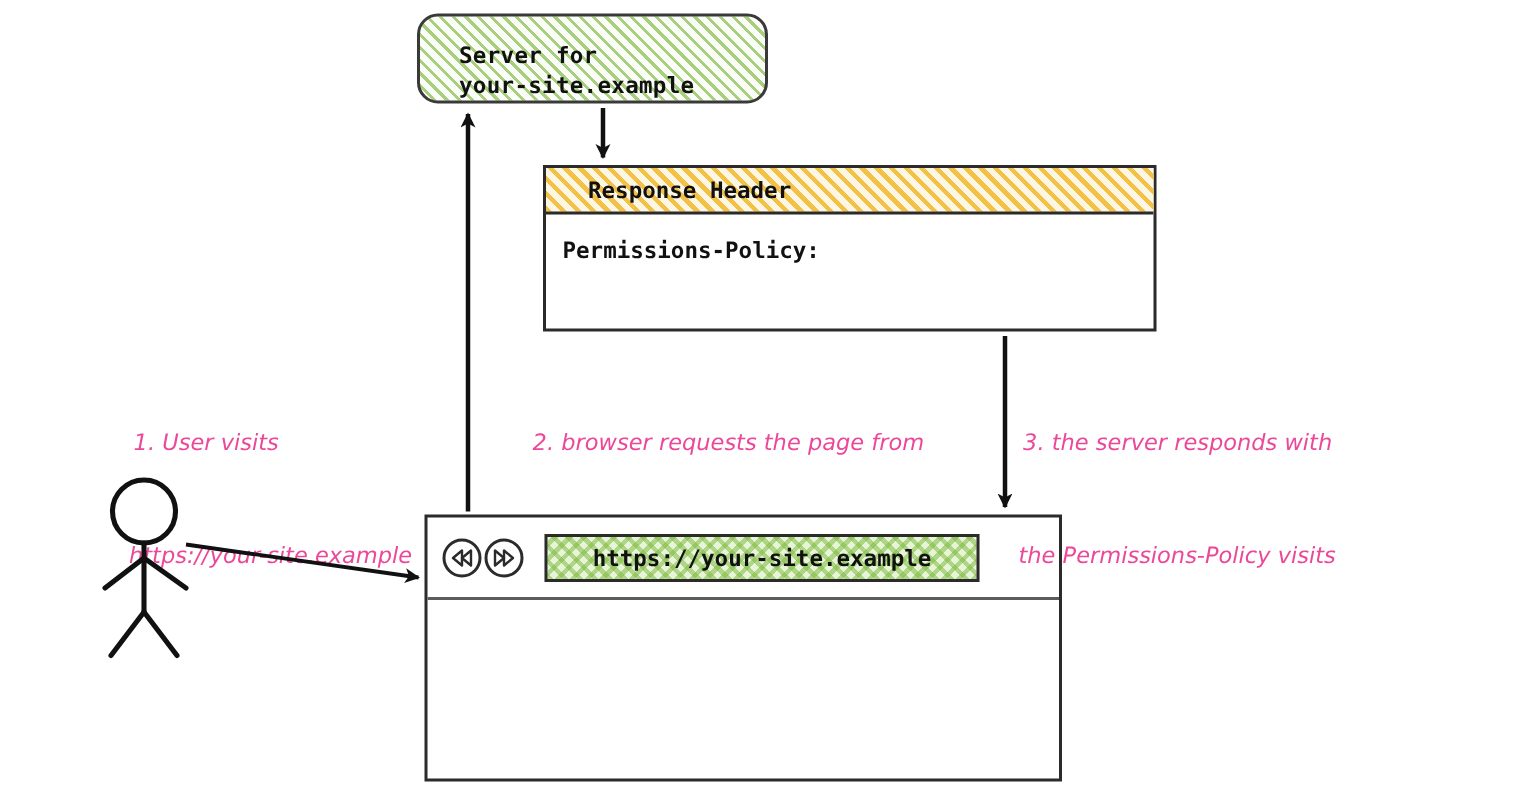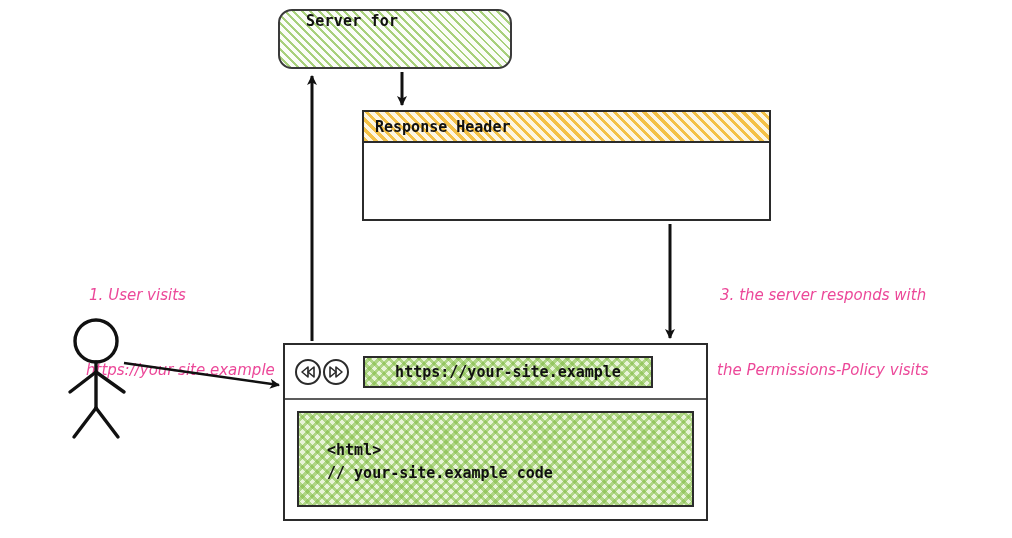--- a/index.html
+++ b/index.html
@@ -62,21 +62,21 @@
     position: absolute;
     left: 278px;
     top: 9px;
     width: 234px;
     height: 60px;
     border: 2px solid #3a3a3a;
     border-radius: 14px;
     box-sizing: border-box;
     display: flex;
     flex-direction: column;
-    justify-content: flex-start;
+    justify-content: flex-end;
     padding-left: 26px;
   }
   .server-line {
     font-size: 15px;
     letter-spacing: 0.2px;
     color: #111111;
     line-height: 20px;
     white-space: pre;
     font-weight: 700;
   }
@@ -91,21 +91,21 @@
     border: 2px solid #2b2b2b;
     box-sizing: border-box;
     background: #ffffff;
   }
   .resp-title {
     height: 31px;
     border-bottom: 2px solid #2b2b2b;
     box-sizing: border-box;
     display: flex;
     align-items: center;
-    padding-left: 11px;
+    padding-left: 28px;
   }
   .resp-title span {
     font-size: 15px;
     font-weight: 700;
     color: #111111;
     white-space: pre;
   }
   .resp-body {
     padding: 11px 0 0 11px;
   }
@@ -208,27 +208,29 @@
     pointer-events: none;
   }
 </style>
 </head>
 <body>
 
 <div id="stage">
 
   <div class="server-box hatch-green-diag">
     <div class="server-line">Server for</div>
+    <div class="server-line">your-site.example</div>
   </div>
 
   <div class="resp-card">
     <div class="resp-title hatch-orange-diag">
       <span>Response Header</span>
     </div>
     <div class="resp-body">
+      <div>Permissions-Policy:</div>
     </div>
   </div>
 
   <div class="browser">
     <div class="browser-chrome">
       <div class="navbtn">
         <svg width="18" height="14" viewBox="0 0 18 14">
           <polygon points="9,2 9,12 3,7" fill="none" stroke="#2b2b2b" stroke-width="1.6" stroke-linejoin="round"></polygon>
           <polygon points="15,2 15,12 9,7" fill="none" stroke="#2b2b2b" stroke-width="1.6" stroke-linejoin="round"></polygon>
         </svg>
@@ -236,38 +238,32 @@
       <div class="navbtn">
         <svg width="18" height="14" viewBox="0 0 18 14">
           <polygon points="3,2 3,12 9,7" fill="none" stroke="#2b2b2b" stroke-width="1.6" stroke-linejoin="round"></polygon>
           <polygon points="9,2 9,12 15,7" fill="none" stroke="#2b2b2b" stroke-width="1.6" stroke-linejoin="round"></polygon>
         </svg>
       </div>
       <div class="urlbar hatch-green-cross">
         <span>https://your-site.example</span>
       </div>
     </div>
-    <div class="browser-viewport">
-      <div class="page-content hatch-green-cross">
-        <div>&lt;html&gt;</div>
-        <div>// your-site.example code</div>
-      </div>
-    </div>
   </div>
 
   <div class="note" style="left:70px; top:258px;">
     <span>1. User visits</span><br>
     <span class="ln2">https://your-site.example</span>
   </div>
 
   <div class="note" style="left:336px; top:258px;">
-    <br>
-  </div>
-
-  <div class="note" style="left:701px; top:258px;">
+    <span>2. browser requests the page from</span><br>
+  </div>
+
+  <div class="note" style="left:663px; top:258px;">
     <span>3. the server responds with</span><br>
     <span class="ln2">the Permissions-Policy visits</span>
   </div>
 
   <svg id="overlay" viewBox="0 0 1012 538">
     <defs>
       <marker id="ah" markerWidth="12" markerHeight="12" refX="9" refY="5" orient="auto" markerUnits="userSpaceOnUse">
         <path d="M0,0 L10,5 L0,10 L2.6,5 Z" fill="#111111"></path>
       </marker>
     </defs>

